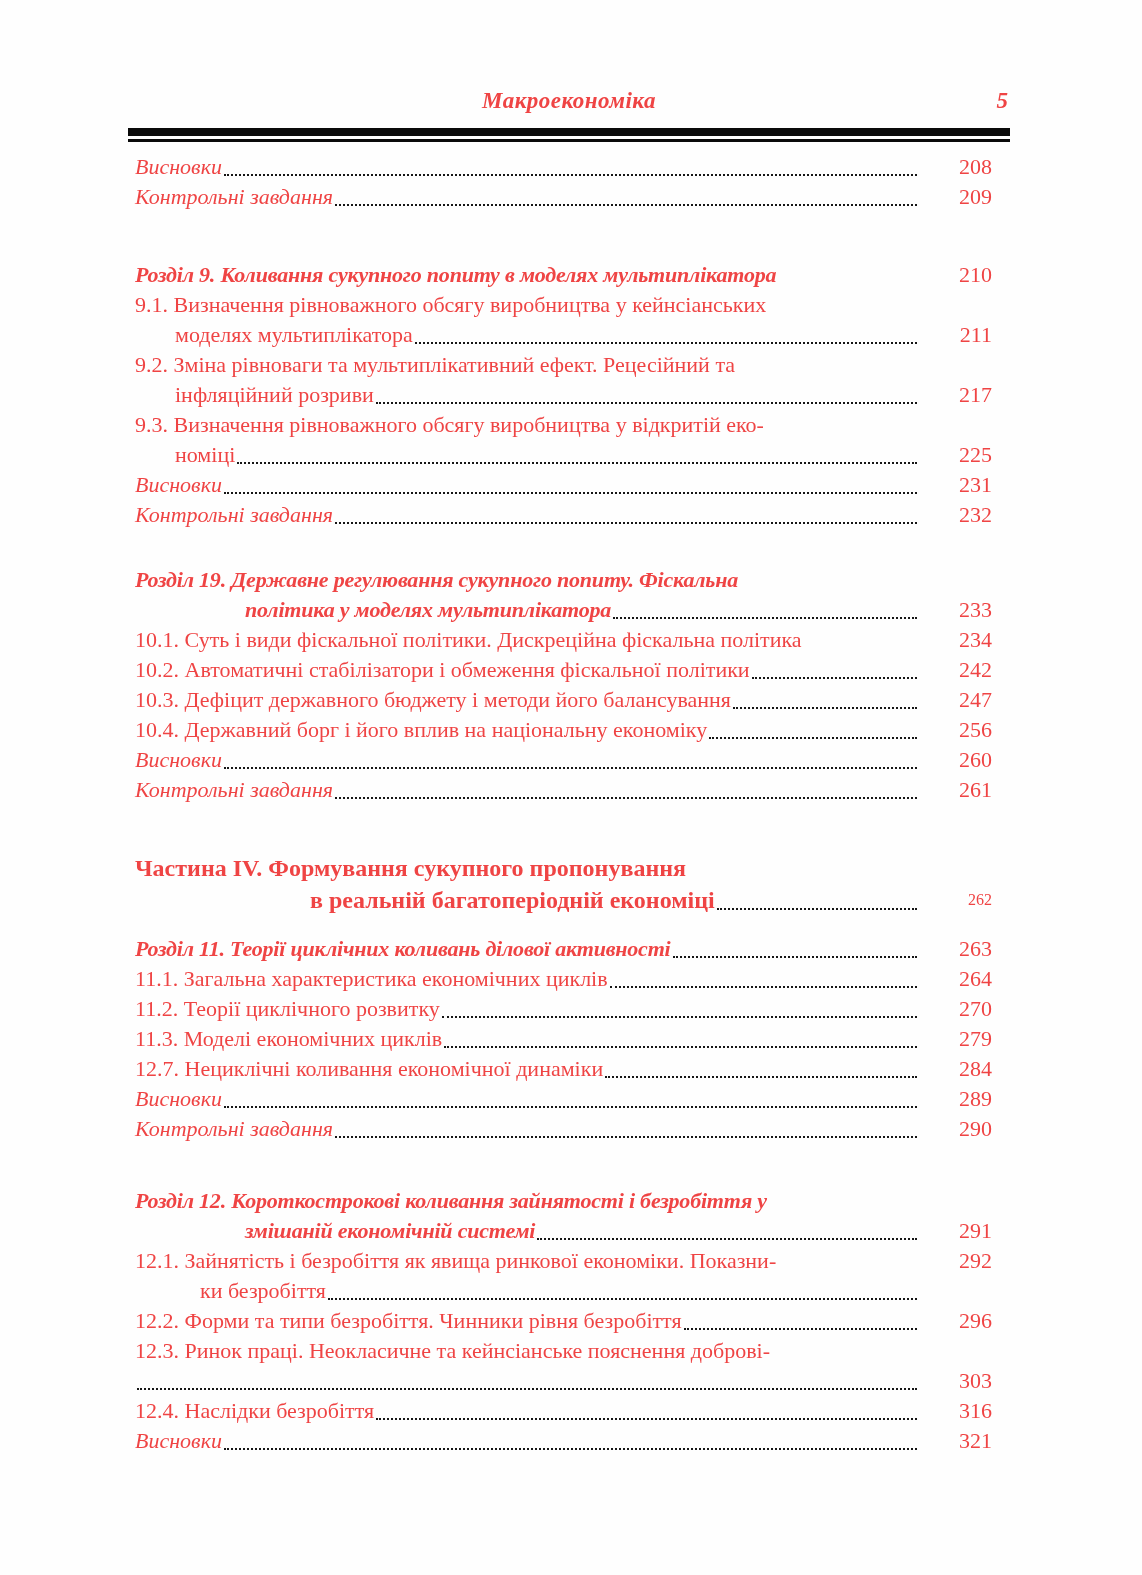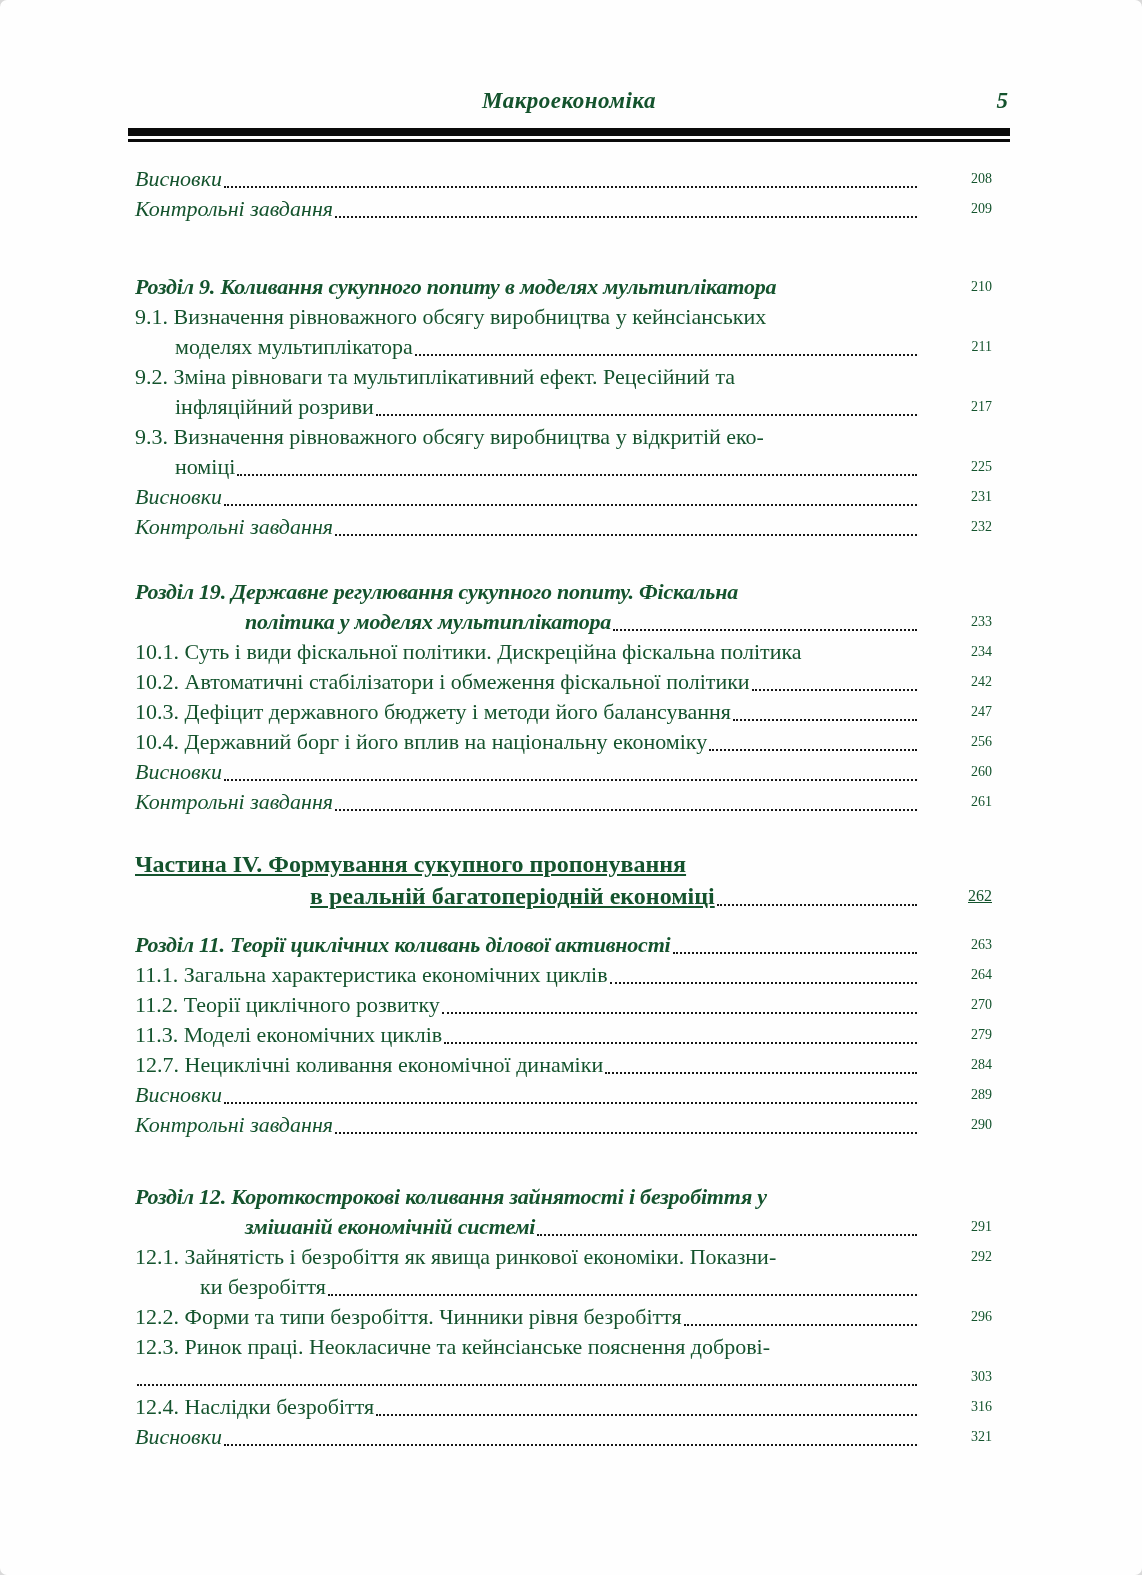--- a/index.html
+++ b/index.html
@@ -1,48 +1,47 @@
 <!DOCTYPE html>
 <html><head>
 <meta charset="utf-8">
 <style>
   html,body { margin:0; padding:0; background:#d9d9d9; }
   .page {
     position:relative;
     width:1142px; height:1575px;
     background:#fefefe;
     font-family:"Liberation Serif","DejaVu Serif",serif;
-    color:#14532d;
+    color:#ef4444;
     overflow:hidden;
     margin:0 auto;
-    border-radius:7px;
   }
   .header-wrap { position:relative; margin:0 132px 0 128px; padding-top:86px; }
   .running-title {
     text-align:center; font-weight:bold; font-style:italic;
     font-size:23px; line-height:30px; letter-spacing:0.5px;
   }
   .folio {
     position:absolute; right:2px; top:86px;
     font-weight:bold; font-style:italic; font-size:23px; line-height:30px;
   }
   .rule { margin:12px 132px 0 128px; }
   .rule-thick { height:8px; background:#0a0a0a; }
   .rule-gap { height:3px; background:transparent; }
   .rule-thin { height:3px; background:#0a0a0a; }
 
-  .content { margin-left:135px; width:857px; padding-top:22px; }
+  .content { margin-left:135px; width:857px; padding-top:10px; }
   .entry { }
   .line { display:flex; font-size:22px; line-height:30px; }
   .t { white-space:nowrap; }
   .leader { flex:1 1 auto; min-width:0; align-self:flex-end; margin:0 3px 6px 2px; }
   .leader.dotted { border-bottom:2.6px dotted #161616; }
   .pg {
     flex:0 0 72px; width:72px; text-align:right;
-    font-style:normal; font-weight:normal; font-size:14px;
+    font-style:normal; font-weight:normal; font-size:22px;
   }
   .entry.italic .t { font-style:italic; }
   .entry.bold-italic .t { font-weight:bold; font-style:italic; letter-spacing:-0.2px; }
   .entry.bold .t { font-weight:bold; }
   .entry.large .line { font-size:24px; line-height:32px; }
   .entry.large .pg { font-size:16px; }
 </style>
 </head>
 <body>
 
@@ -175,21 +174,21 @@
           <span class="pg">260</span>
         </div>
       </div>
       <div class="entry italic">
         <div class="line">
           <span class="t">Контрольні завдання</span>
           <span class="leader dotted"></span>
           <span class="pg">261</span>
         </div>
       </div>
-      <div class="entry bold large" style="margin-top: 31px; text-decoration: underline;">
+      <div class="entry bold large" style="margin-top: 47px;">
         <div class="line">
           <span class="t">Частина IV. Формування сукупного пропонування</span>
           <span class="leader"></span>
           <span class="pg"></span>
         </div>
         <div class="line">
           <span class="t" style="padding-left: 175px;">в реальній багатоперіодній економіці</span>
           <span class="leader dotted"></span>
           <span class="pg">262</span>
         </div>

